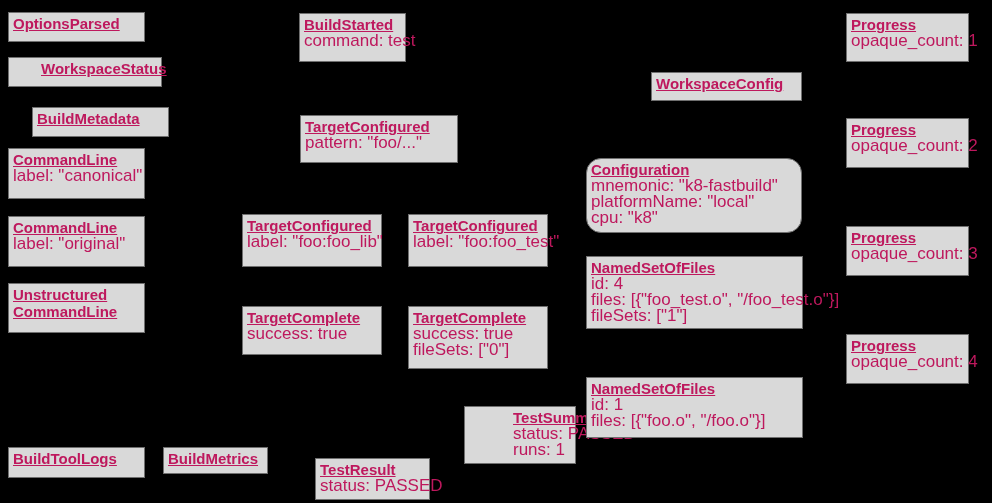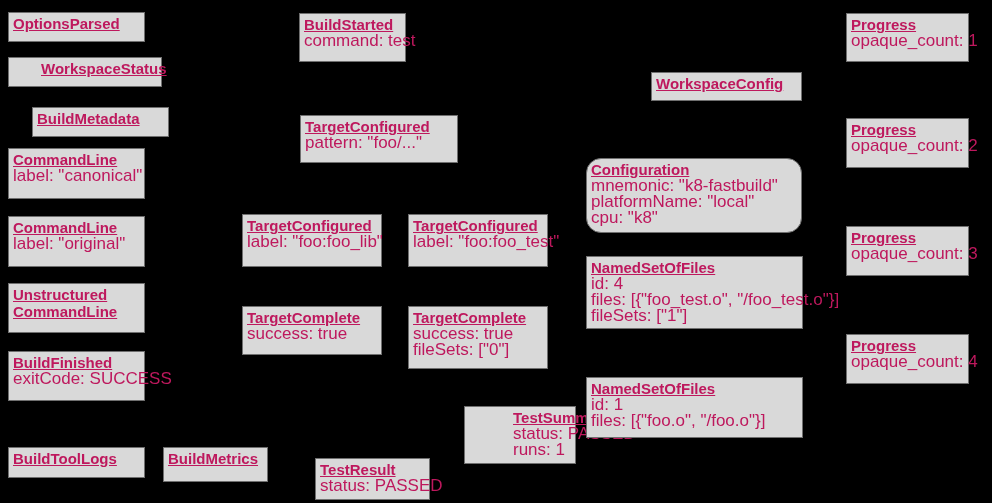--- a/index.html
+++ b/index.html
@@ -32,21 +32,21 @@
   }
   
   .n-options-parsed          {left:8px;   top:12px;  width:137px; height:30px;}
   .n-workspace-status        {left:8px;   top:57px;  width:154px; height:30px;padding-left:32px;}
   .n-build-metadata          {left:8px;   top:107px; width:137px; height:30px;margin-left:24px;}
   .n-command-line-canonical  {left:8px;   top:148px; width:137px; height:51px;}
   .n-command-line-original   {left:8px;   top:216px; width:137px; height:51px;}
   .n-unstructured-command-line{left:8px;  top:283px; width:137px; height:50px;}
   .n-build-finished          {left:8px;   top:351px; width:137px; height:50px;}
   .n-build-tool-logs         {left:8px;   top:447px; width:137px; height:31px;}
-  .n-build-metrics           {left:163px; top:447px; width:105px; height:35px;}
+  .n-build-metrics           {left:163px; top:447px; width:105px; height:27px;}
   .n-build-started           {left:299px; top:13px;  width:107px; height:49px;}
   .n-pattern-expanded        {left:300px; top:115px; width:158px; height:48px;}
   .n-target-configured-lib   {left:242px; top:214px; width:140px; height:53px;}
   .n-target-complete-lib     {left:242px; top:306px; width:140px; height:49px;}
   .n-test-result             {left:315px; top:422px; width:115px; height:42px;margin-top:36px;}
   .n-target-configured-test  {left:408px; top:214px; width:140px; height:53px;}
   .n-target-complete-test    {left:408px; top:306px; width:140px; height:63px;}
   .n-test-summary            {left:464px; top:406px; width:112px; height:58px;padding-left:48px;}
   .n-workspace-config        {left:651px; top:72px;  width:151px; height:29px;}
   .n-configuration           {left:586px; top:158px; width:216px; height:75px;border-radius:15px;}
@@ -82,24 +82,20 @@
   <div class="node n-command-line-original">
     <div class="t">CommandLine</div>
     <div class="b">label: "original"</div>
   </div>
 
   <div class="node n-unstructured-command-line">
     <div class="t">Unstructured</div>
     <div class="t">CommandLine</div>
   </div>
 
-  <div class="node n-build-finished">
-    <div class="t">BuildFinished</div>
-    <div class="b">exitCode: SUCCESS</div>
-  </div>
 
   <div class="node n-build-tool-logs">
     <div class="t">BuildToolLogs</div>
   </div>
 
   <div class="node n-build-metrics">
     <div class="t">BuildMetrics</div>
   </div>
 
   <div class="node n-build-started">

